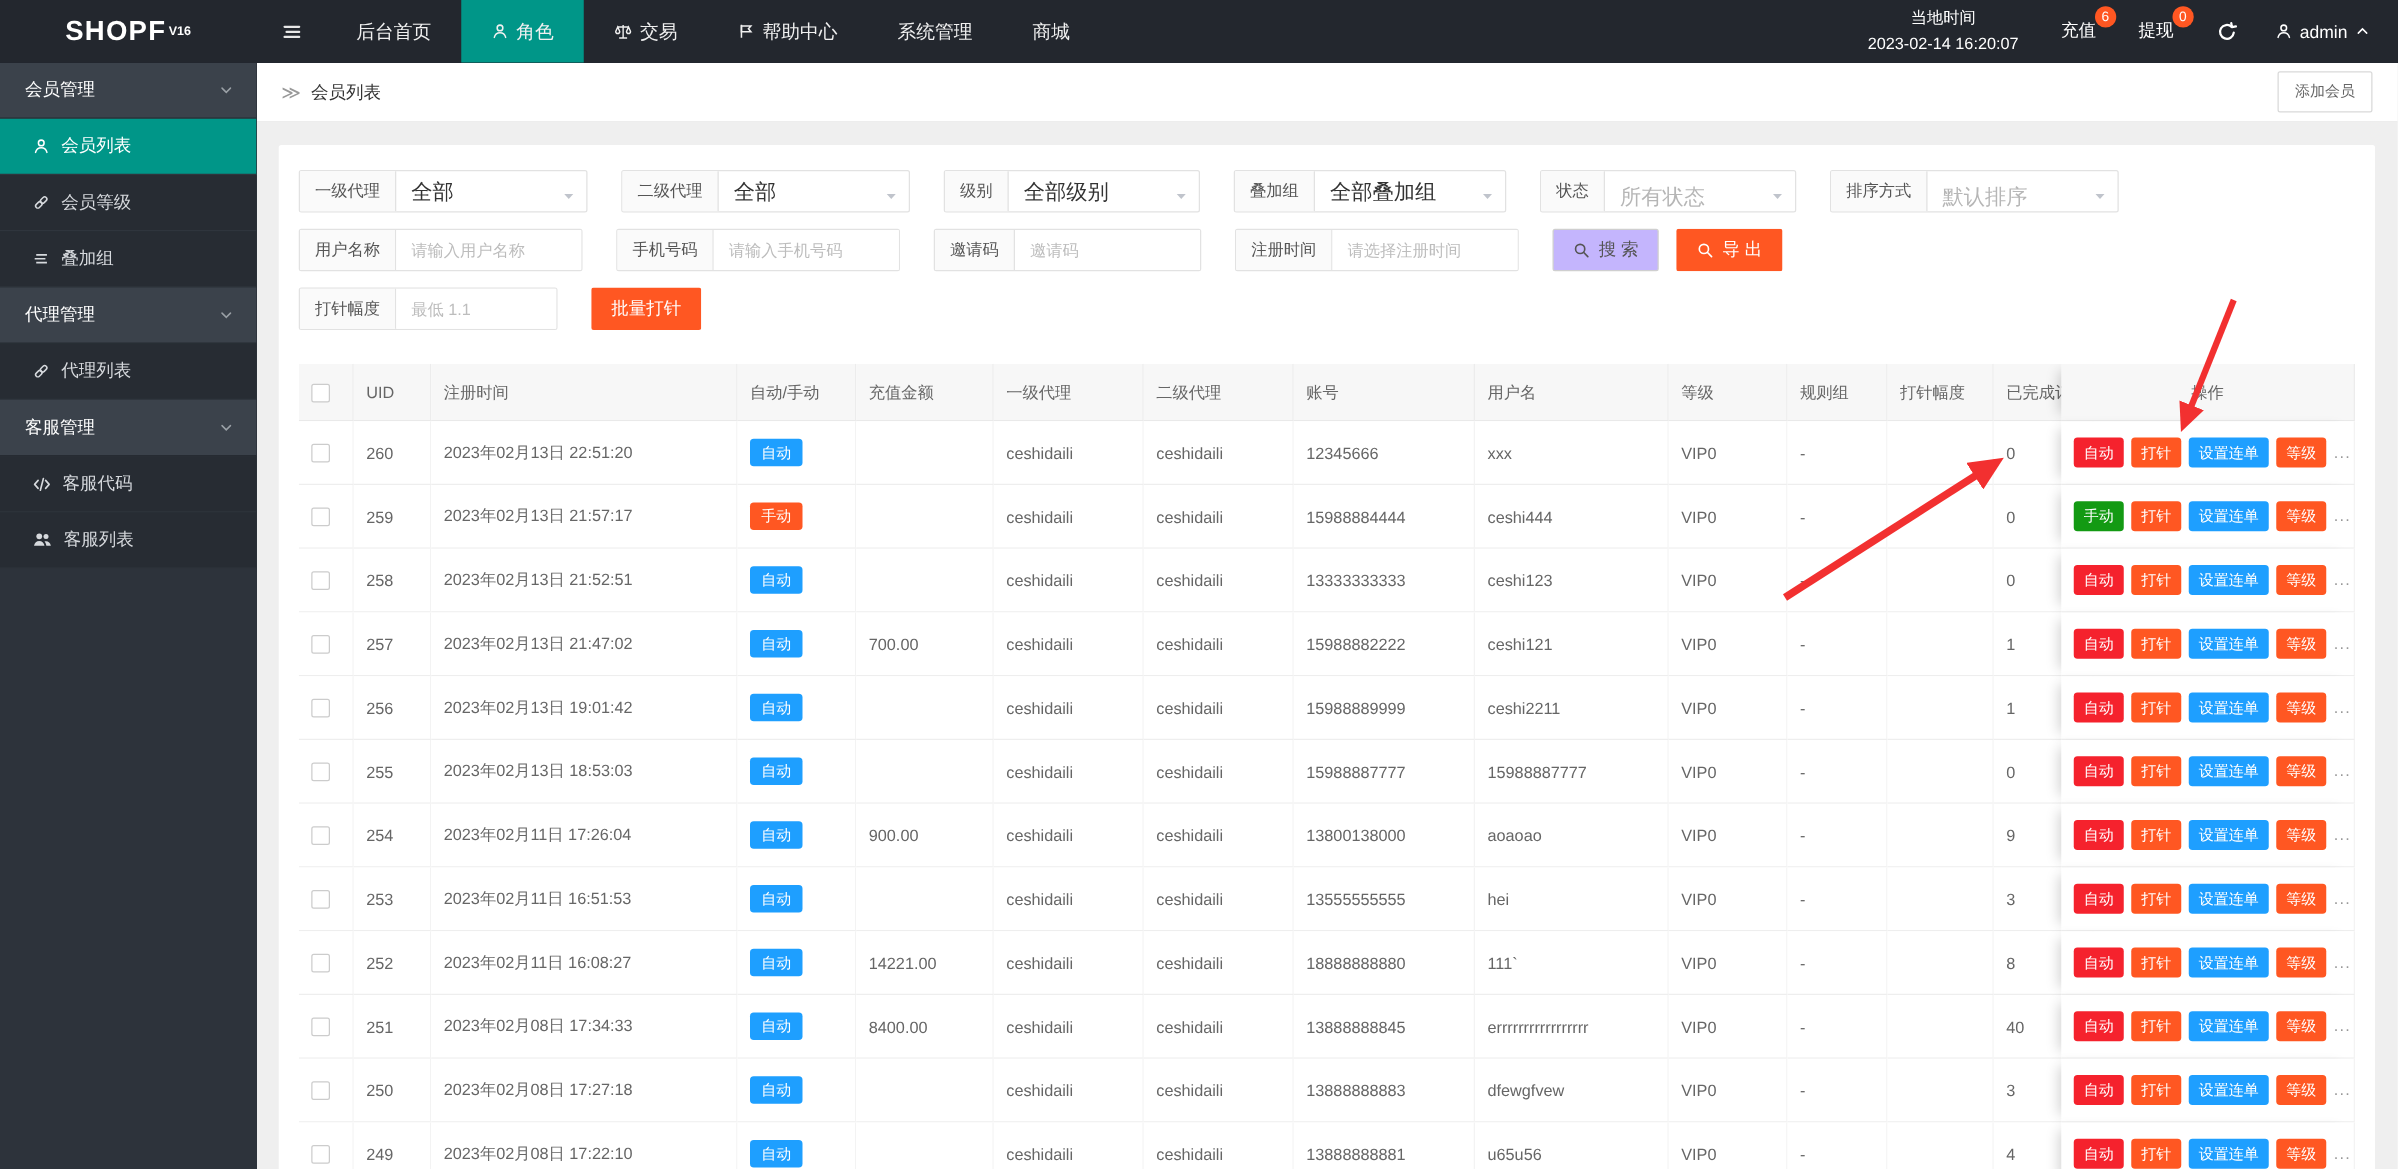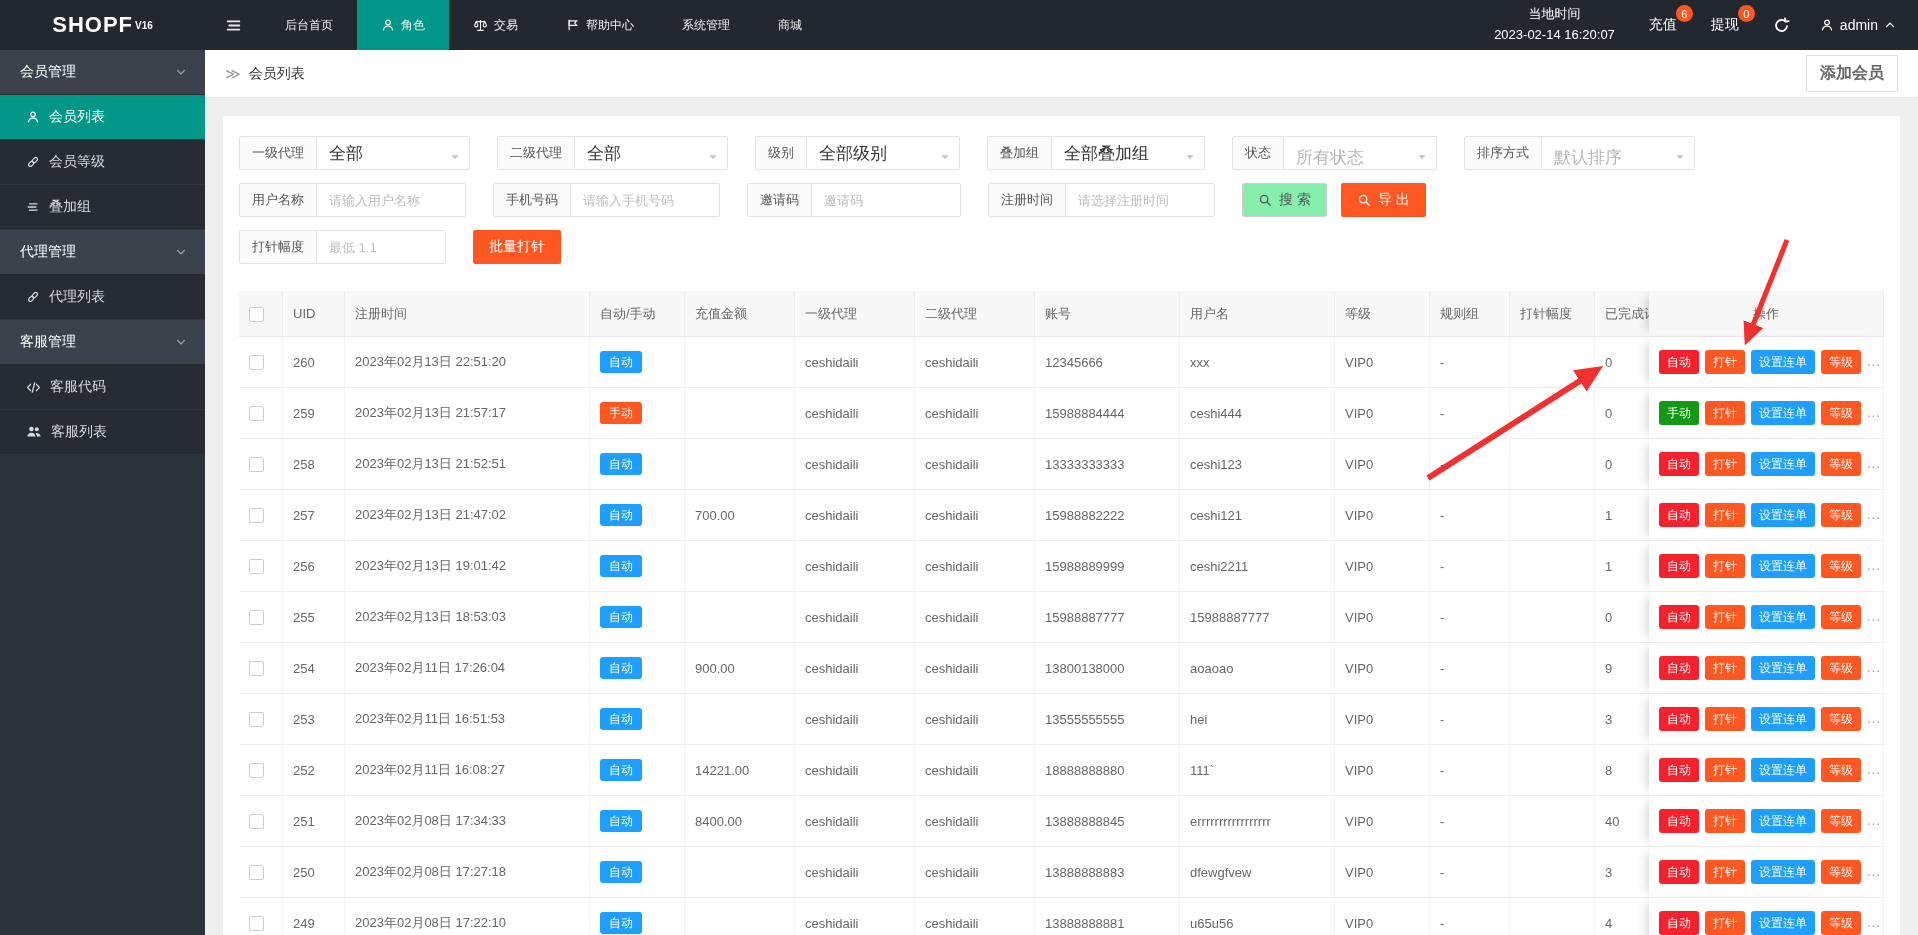--- a/index.html
+++ b/index.html
@@ -5,21 +5,21 @@
   * { margin:0; padding:0; box-sizing:border-box; }
   html,body { width:1918px; height:935px; overflow:hidden; font-family:"Liberation Sans","DejaVu Sans",sans-serif; background:#efefef; }
 
   
   .header { position:fixed; top:0; left:0; right:0; height:50px; background:#23272e; display:flex; align-items:stretch; z-index:30; }
   .logo-box { width:205px; display:flex; align-items:center; justify-content:center; color:#fff; }
   .logo-text { font-size:22px; font-weight:bold; letter-spacing:1px; }
   .logo-sup { font-size:10px; font-weight:bold; vertical-align:super; margin-left:2px; }
   .burger { width:56px; display:flex; align-items:center; justify-content:center; color:#e8e8e8; cursor:pointer; }
   .nav { display:flex; align-items:stretch; }
-  .nav-item { display:flex; align-items:center; gap:6px; padding:0 24px; color:#f0f0f0; font-size:12px; cursor:pointer; }
+  .nav-item { display:flex; align-items:center; gap:6px; padding:0 24px; color:#f0f0f0; font-size:15px; cursor:pointer; }
   .nav-item.active { background:var(--accent); }
   .nicon { display:flex; align-items:center; }
   .header-right { margin-left:auto; display:flex; align-items:center; color:#fff; }
   .time-block { text-align:center; font-size:13px; line-height:1.6; margin-right:34px; color:#fff; }
   .hbtn { position:relative; font-size:14px; margin-right:34px; cursor:pointer; }
   .hbadge { position:absolute; top:-11px; right:-16px; min-width:17px; height:17px; border-radius:9px; background:var(--orange); color:#fff; font-size:11px; display:flex; align-items:center; justify-content:center; padding:0 4px; }
   .refresh { margin-right:30px; display:flex; align-items:center; cursor:pointer; color:#fff; }
   .admin { display:flex; align-items:center; gap:6px; font-size:14px; margin-right:22px; cursor:pointer; }
 
   
@@ -27,36 +27,36 @@
   .side-group { height:45px; display:flex; align-items:center; justify-content:space-between; padding:0 18px 0 20px; background:#3b424b; color:#fff; font-size:14px; cursor:pointer; border-bottom:1px solid #262b32; }
   .side-item { height:45px; display:flex; align-items:center; gap:9px; padding:0 20px 0 26px; background:#272c33; color:#d6d9dd; font-size:14px; cursor:pointer; border-bottom:1px solid #2f353d; }
   .side-item.active { background:var(--accent); color:#fff; }
   .side-item .nicon { color:inherit; }
 
   
   .content { position:absolute; top:50px; left:205px; width:1713px; }
   .crumb-bar { height:48px; background:#fff; display:flex; align-items:center; padding:0 20px; border-bottom:1px solid #e8e8e8; }
   .crumb { display:flex; align-items:center; gap:8px; font-size:14px; color:#333; }
   .crumb-arrows { color:#999; font-size:15px; }
-  .add-btn { margin-left:auto; font-size:16px; color:#666; background:#fff; border:1px solid #d9d9d9; border-radius:2px; padding:7px 13px; cursor:pointer;font-weight:bold; }
+  .add-btn { margin-left:auto; font-size:12px; color:#666; background:#fff; border:1px solid #d9d9d9; border-radius:2px; padding:7px 13px; cursor:pointer; }
 
   .card { margin:18px; background:#fff; border-radius:2px; min-height:860px; }
 
   
   .filters { padding:20px 16px 2px; }
   .frow { display:flex; flex-wrap:wrap; align-items:center; margin-bottom:13px; }
   .fgroup { display:flex; align-items:stretch; height:34px; border:1px solid #e2e2e2; border-radius:2px; margin-right:27px; background:#fff; }
   .flabel { display:flex; align-items:center; padding:0 12px; background:#fafafa; border-right:1px solid #e2e2e2; font-size:13px; color:#555; white-space:nowrap; }
   .fvalue { position:relative; display:flex; align-items:center; width:152px; padding:0 26px 0 12px; font-size:17px; color:#333; cursor:pointer; }
   .fvalue.muted { color:#b6b6b6;align-items:flex-end; }
   .fcaret { position:absolute; right:8px; top:11px; color:#c0c4cc; }
   .finput { border:none; outline:none; width:148px; padding:0 12px; font-size:13px; color:#333; font-family:inherit; }
   .finput::placeholder { color:#bdbdbd; }
   .btn { display:inline-flex; align-items:center; gap:7px; height:34px; padding:0 15px; font-size:14px; border-radius:2px; cursor:pointer; border:1px solid transparent; }
-  .btn-plain { background:#86efac; border-color:#cfcfcf; color:#555; margin-right:14px; }
+  .btn-plain { background:#c4b5fd; border-color:#cfcfcf; color:#555; margin-right:14px; }
   .btn-orange { background:var(--orange); color:#fff; }
 
   
   .table-wrap { margin:12px 16px 0; overflow-x:hidden; }
   table { border-collapse:separate; border-spacing:0; table-layout:fixed; width:1671px; font-size:13px; color:#666; }
   th, td { padding:0 10px; border-bottom:1px solid #eee; border-right:1px solid #f3f3f3; white-space:nowrap; overflow:hidden; text-align:left; }
   thead th { background:#f7f7f7; height:46px; color:#666; font-weight:normal; border-bottom:1px solid #e9e9e9; border-right:1px solid #ececec; }
   tbody td { height:51px; background:#fff; }
   .col-op { position:sticky; right:0; z-index:5; box-shadow:-8px 0 10px -6px rgba(0,0,0,.18); }
   th.col-op { background:#f7f7f7;text-align:center; }

